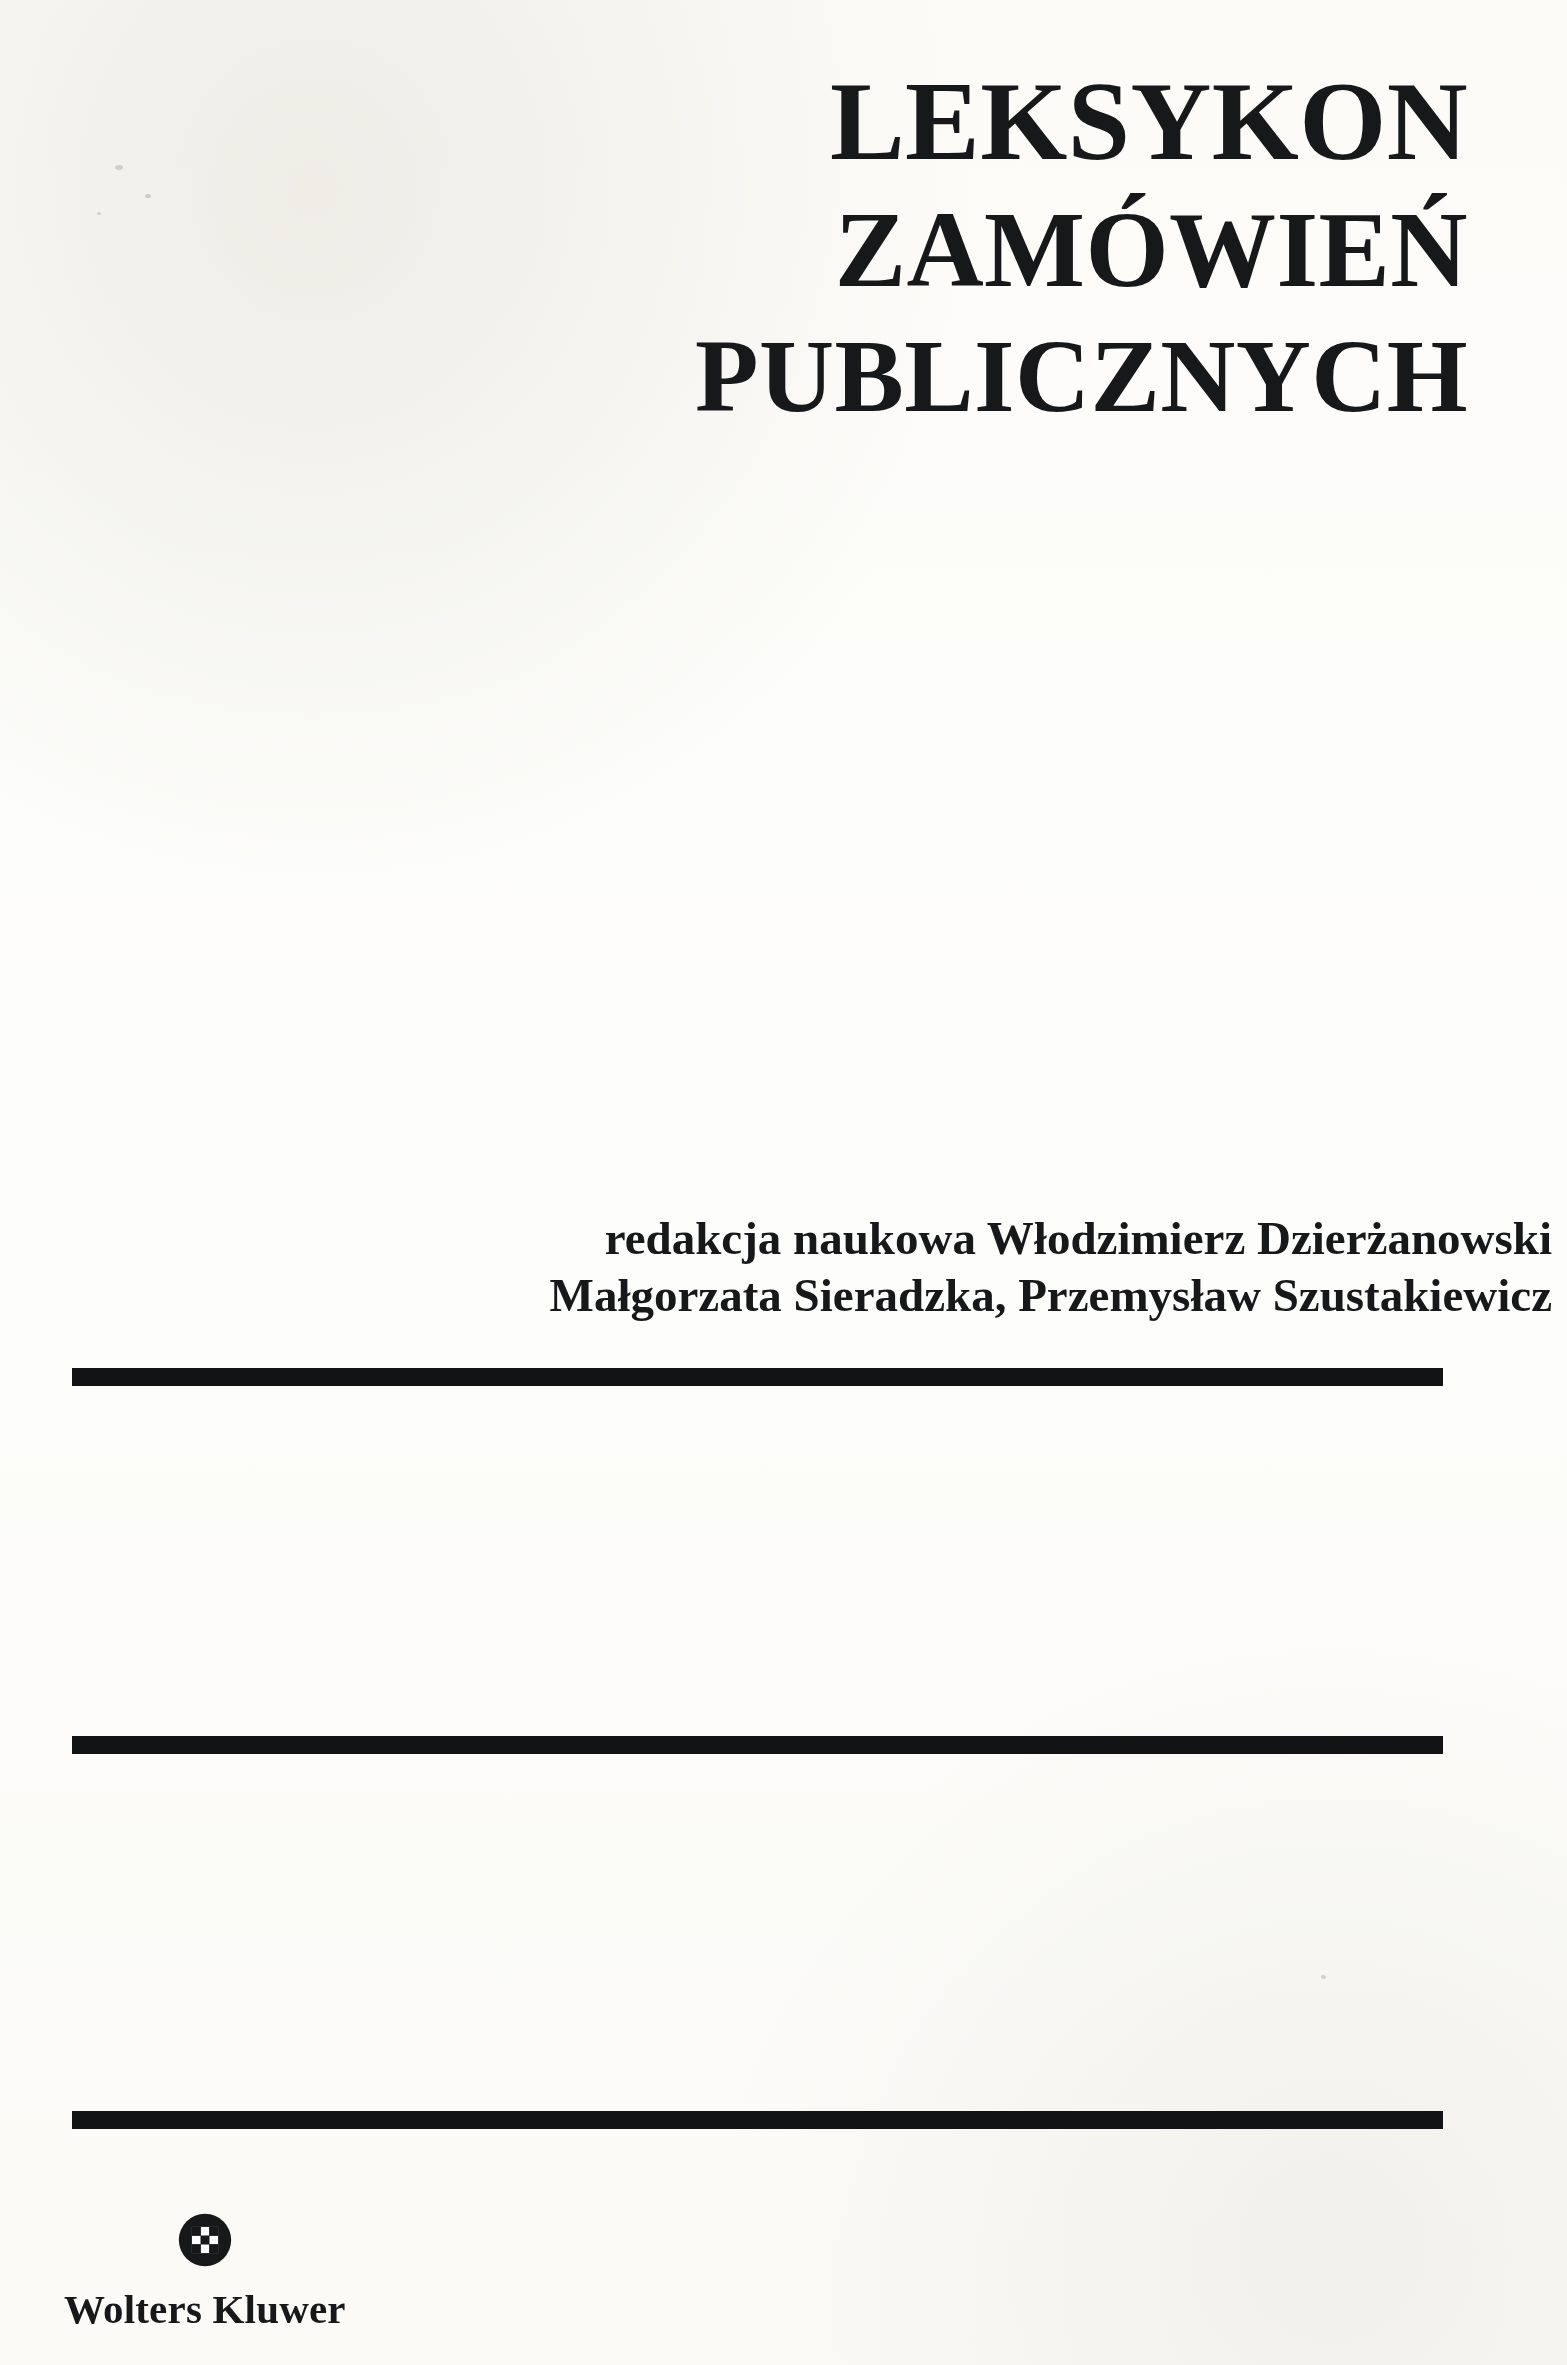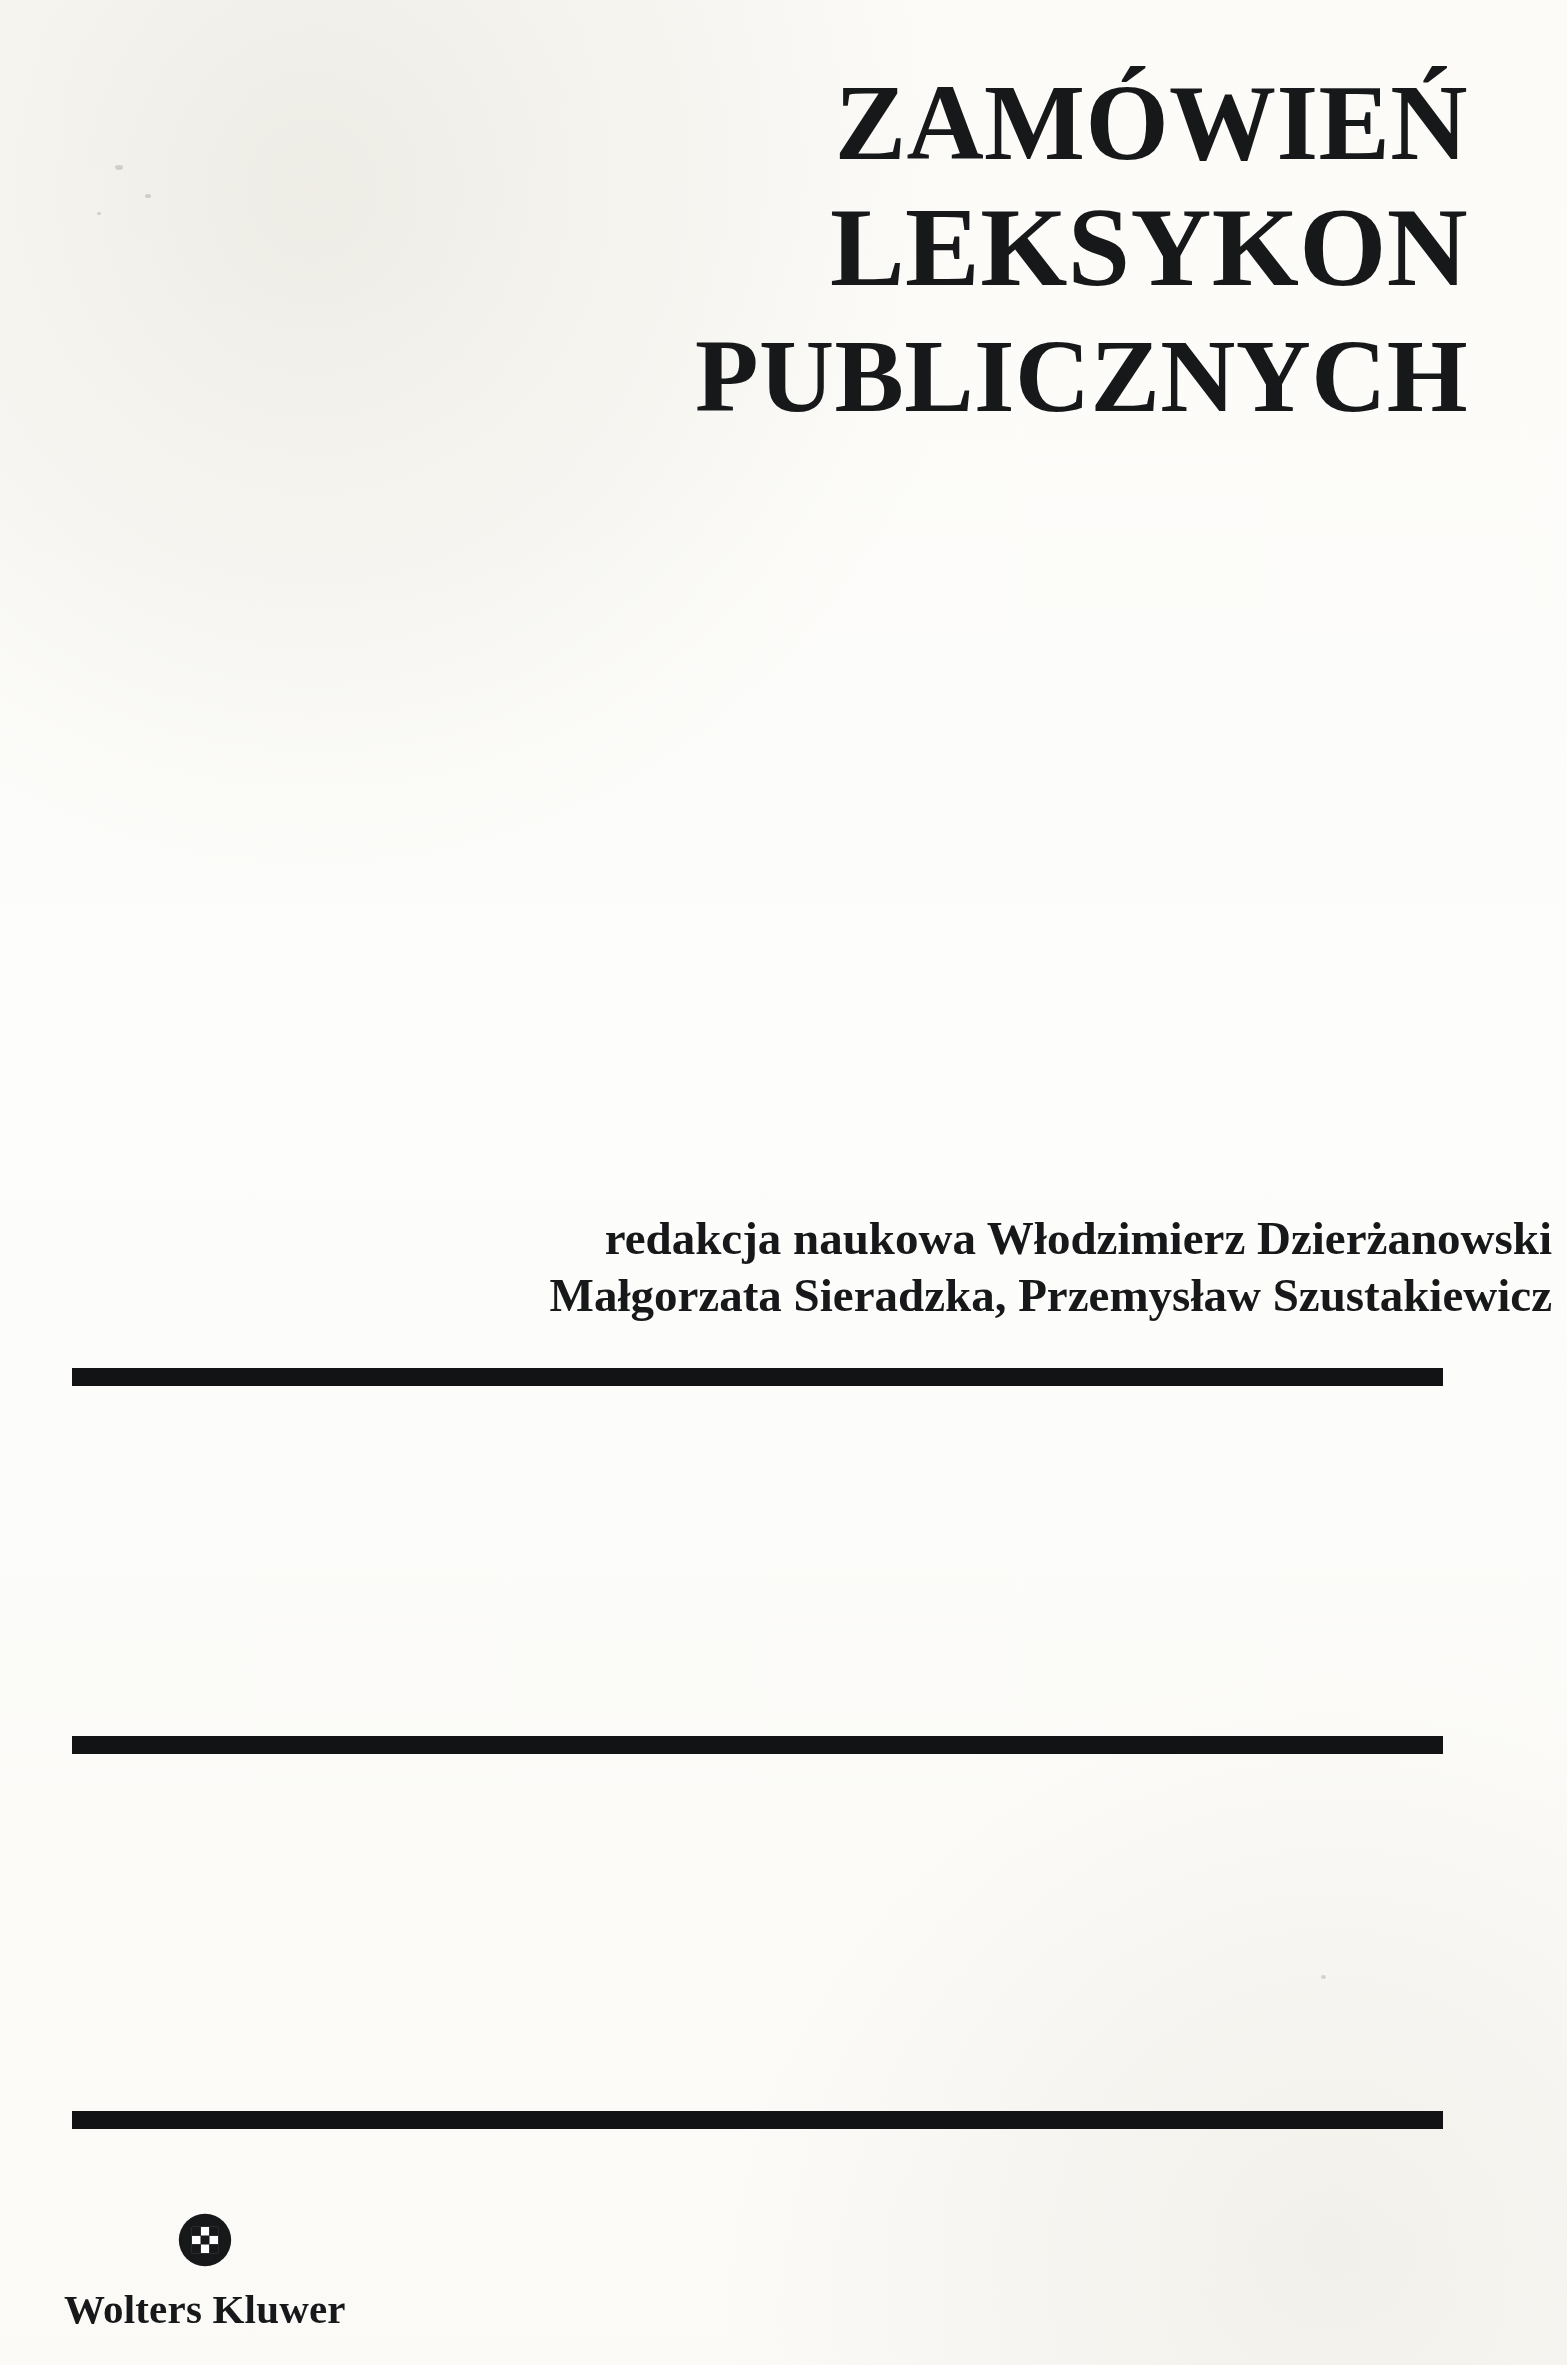--- a/index.html
+++ b/index.html
@@ -111,22 +111,22 @@
 
 <div class="page">
 
   <div class="paper-tint"></div>
   <div class="speck" style="left:115px; top:165px; width:8.2px; height:5px;"></div>
   <div class="speck" style="left:145px; top:194px; width:5.8px; height:4.1px;"></div>
   <div class="speck" style="left:97px; top:212px; width:4.1px; height:3.3px;"></div>
   <div class="speck" style="left:1321px; top:1975px; width:5px; height:4.1px;"></div>
 
   <div class="title-block">
+    <div class="title-line l1">LEKSYKON</div>
     <div class="title-line l2">ZAMÓWIEŃ</div>
-    <div class="title-line l1">LEKSYKON</div>
     <div class="title-line l3">PUBLICZNYCH</div>
   </div>
 
   <div class="editors-block">
     <div class="editor-line">redakcja naukowa Włodzimierz Dzierżanowski</div>
     <div class="editor-line">Małgorzata Sieradzka, Przemysław Szustakiewicz</div>
   </div>
 
   <div class="rule r1"></div>
   <div class="rule r2"></div>

